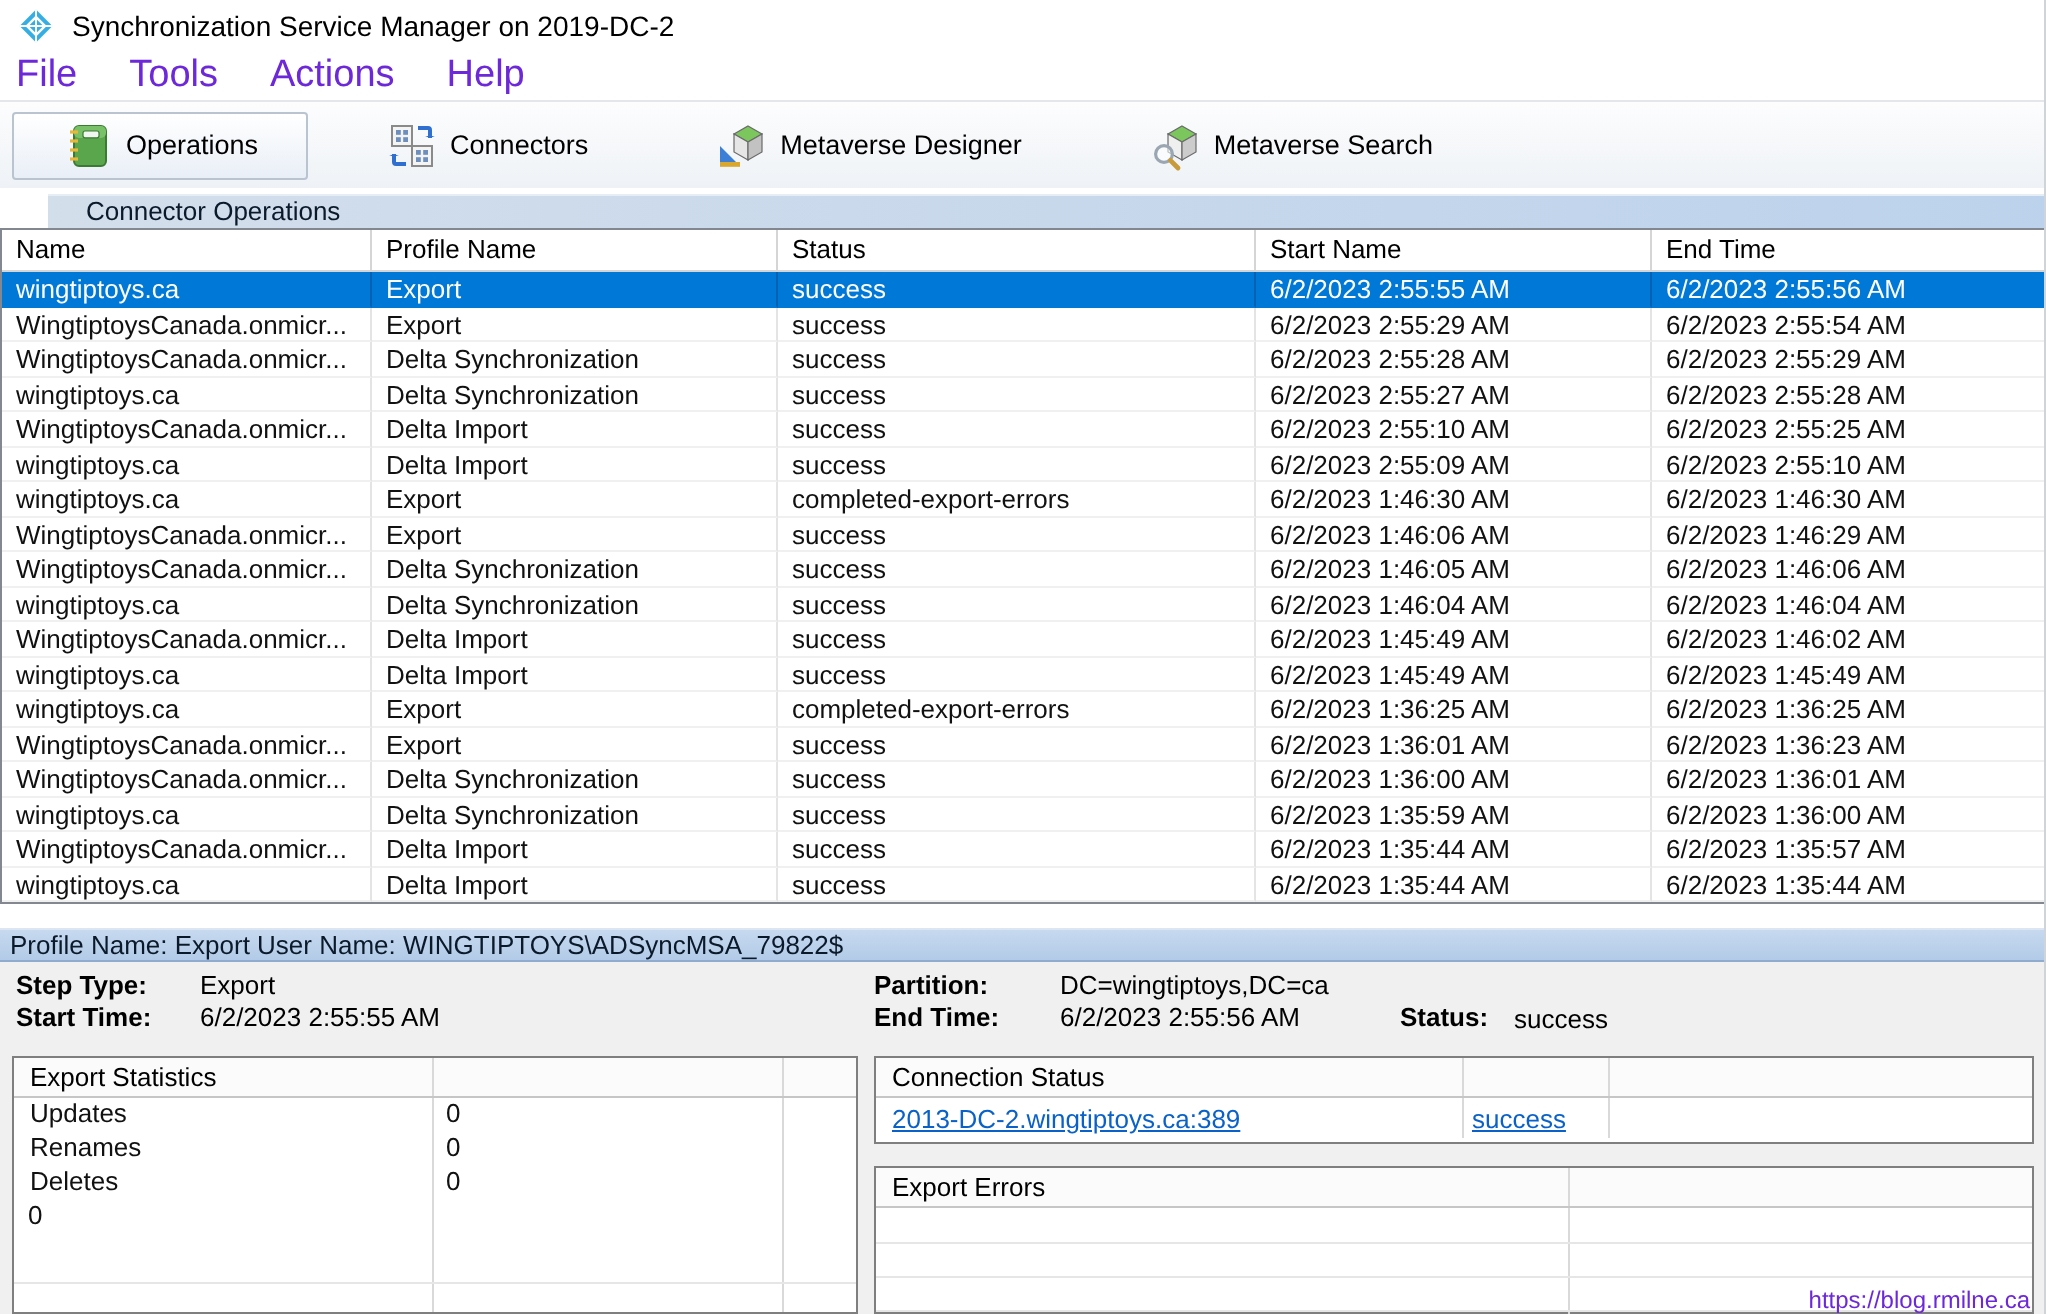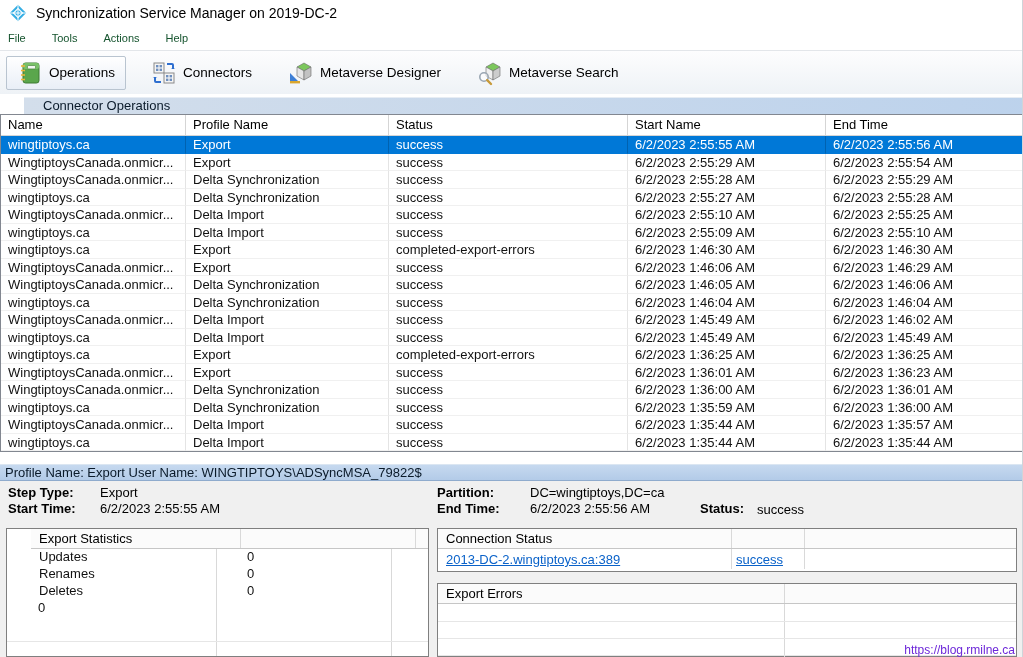--- a/index.html
+++ b/index.html
@@ -11,26 +11,26 @@
     border-right:1px solid #cfd4d9;
   }
   
   .titlebar { position:absolute; left:0; top:0; width:100%; height:26px;
     display:flex; align-items:center; background:#fff; }
   .titlebar .appicon { width:20px; height:20px; margin-left:8px; }
   .titlebar .title { margin-left:8px; font-size:14px; color:#000; }
   
   .menubar { position:absolute; left:0; top:26px; width:100%; height:24px;
     display:flex; align-items:center; background:#fff; padding-left:8px; gap:26px; }
-  .menu-item { font-size:11px; color:#14532d; cursor:default; }
+  .menu-item { font-size:19px; color:#6d28d9; cursor:default; }
   
   .toolbar { position:absolute; left:0; top:50px; width:100%; height:44px;
     background:linear-gradient(#fdfdfe,#eef2f6);
     border-top:1px solid #e3e6ea; display:flex; align-items:center; padding-left:6px; gap:14px; }
-  .tbtn { display:flex; align-items:center; gap:6px; height:34px; padding:0 10px;
+  .tbtn { display:flex; align-items:center; gap:6px; height:34px; padding:0 24px;
     border:1px solid transparent; border-radius:2px; color:#000; font-size:13.5px; }
   .tbtn.active { background:linear-gradient(#ffffff,#e9eff7); border:1px solid #b9c4d0; }
   .tbtn svg { width:26px; height:26px; }
   
   .co-bar { position:absolute; left:0; top:97px; width:100%; height:18px;
     background:linear-gradient(to right,#d3deeb,#bcd2ec);
     border-top:1px solid #e7edf4; border-bottom:1px solid #9fb6d2;
     font-size:13px; color:#0a1a2a; padding-left:19px; line-height:16px;margin-left:24px; }
   
   .listview { position:absolute; left:0; top:114px; width:1023px; height:338px;
@@ -319,21 +319,21 @@
   <span class="dlabel" style="left:8px;   top:20px;">Start Time:</span>
   <span class="dvalue" style="left:100px; top:20px;">6/2/2023 2:55:55 AM</span>
   <span class="dlabel" style="left:437px; top:4px;">Partition:</span>
   <span class="dvalue" style="left:530px; top:4px;">DC=wingtiptoys,DC=ca</span>
   <span class="dlabel" style="left:437px; top:20px;">End Time:</span>
   <span class="dvalue" style="left:530px; top:20px;">6/2/2023 2:55:56 AM</span>
   <span class="dlabel" style="left:700px; top:20px;text-align:center;">Status:</span>
   <span class="dvalue" style="left:757px; top:21px;">success</span>
 </div>
 
-<div class="panel" style="left:6px; top:528px; width:423px; height:129px;padding-left:24px;">
+<div class="panel" style="left:6px; top:528px; width:423px; height:129px;">
   <div class="panel-head">
     <span>Export Statistics</span>
     <span class="vline" style="left:209px;"></span>
     <span class="vline" style="left:384px;"></span>
   </div>
   <div style="position:relative;">
 
 
       <div class="stat-row">
         <span class="stat-label">Updates</span>

